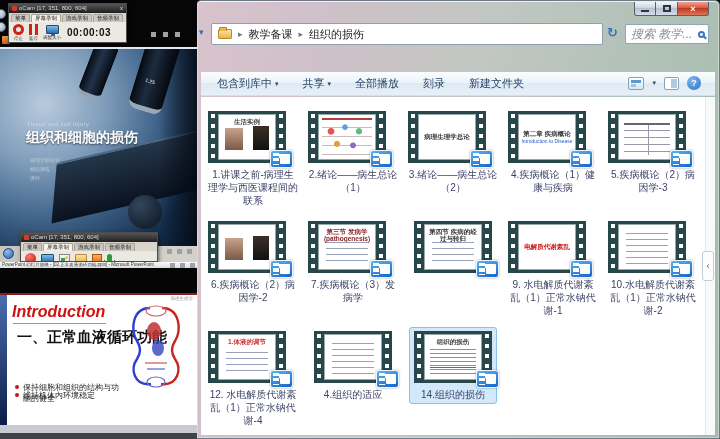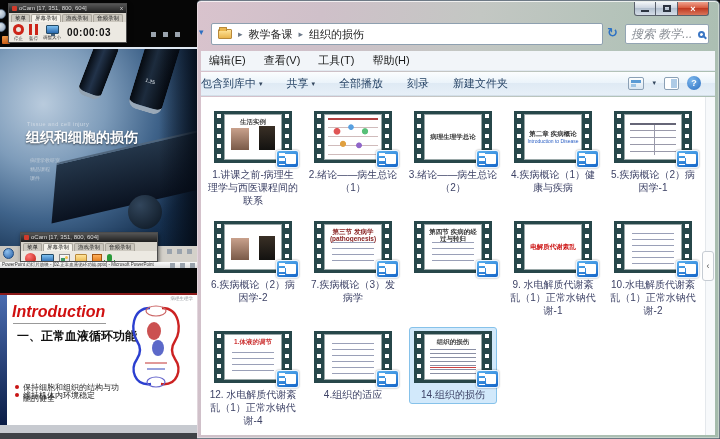--- a/index.html
+++ b/index.html
@@ -33,41 +33,41 @@
     border:1px solid #93a5b3;border-radius:2px;display:flex;align-items:center;padding:0 3px;}
   .searchbox input{flex:1;width:58px;border:none;outline:none;font-size:12px;font-family:inherit;background:transparent;}
   .searchbox input::placeholder{color:#8a8f96;font-style:italic;}
   .mag{width:7px;height:7px;border:2px solid #3a76c4;border-radius:50%;position:relative;flex:none;}
   .mag::after{content:'';position:absolute;width:5px;height:2px;background:#3a76c4;transform:rotate(45deg);right:-4px;bottom:-2px;}
   .menubar{position:absolute;top:50px;left:4px;right:4px;height:20px;background:#f2f5f9;
     display:flex;align-items:center;gap:18px;padding-left:8px;border-bottom:1px solid #e2e8ef;}
   .menu{font-size:11px;color:#1a1a1a;}
   .cmdbar{position:absolute;top:71px;left:4px;right:4px;height:24px;
     background:linear-gradient(#fbfdfe,#eaf3fa 49%,#dfeaf4 50%,#e7f0f8);
-    border-bottom:1px solid #d3dfe9;display:flex;align-items:center;gap:24px;}
+    border-bottom:1px solid #d3dfe9;display:flex;align-items:center;gap:24px;padding-left:16px;}
   .cmd{font-size:11px;color:#1e3c5f;display:flex;align-items:center;gap:3px;}
   .dd{font-size:7px;color:#33475e;}
   .right-icons{position:absolute;right:14px;top:4px;display:flex;align-items:center;gap:8px;}
   .views-icon{width:16px;height:13px;border:1px solid #8ba0b5;border-radius:2px;
     background:linear-gradient(#fdfefe,#d9e6f2);position:relative;}
   .views-icon::before{content:'';position:absolute;left:2px;top:2px;right:2px;height:3px;background:#5b9bd5;}
   .views-icon::after{content:'';position:absolute;left:2px;bottom:2px;width:5px;height:3px;background:#9ec4e4;}
   .prevpane-icon{width:15px;height:13px;border:1px solid #8ba0b5;border-radius:2px;background:#fff;position:relative;}
   .prevpane-icon::after{content:'';position:absolute;right:1px;top:1px;bottom:1px;width:6px;background:#aecbe6;}
   .help-icon{width:14px;height:14px;border-radius:50%;background:radial-gradient(circle at 35% 30%,#7db7ec,#2b6fc2);
     color:#fff;font-size:9px;font-weight:bold;text-align:center;line-height:14px;}
   .content{position:absolute;top:96px;left:4px;width:504px;bottom:3px;background:#fff;overflow:hidden;}
   .sidestrip{position:absolute;top:96px;left:508px;width:10px;bottom:3px;background:#f7f9fb;border-left:1px solid #e4e8ec;}
   .ptoggle{position:absolute;left:505px;top:250px;width:12px;height:30px;background:#fdfdfd;
     border:1px solid #c6ccd3;border-radius:3px;font-size:9px;color:#555;text-align:center;line-height:28px;}
 
   
   .grid{display:grid;grid-template-columns:repeat(5,100px);grid-auto-rows:110px;padding:8px 0 0 2px;}
   .cell{display:flex;flex-direction:column;align-items:center;padding-top:2px;}
-  .thumbwrap{display:flex;flex-direction:column;align-items:center;padding:3px 4px 2px;border:1px solid transparent;border-radius:3px;}
+  .thumbwrap{display:flex;flex-direction:column;padding:3px 4px 2px;border:1px solid transparent;border-radius:3px;}
   .thumbwrap.selected{background:#d2e9fb;border-color:#86c2ea;}
   .film{width:78px;height:52px;background:#27474a;position:relative;padding:3px 10px;flex:none;}
   .film::before,.film::after{content:'';position:absolute;top:3px;bottom:3px;width:4px;
     background-image:repeating-linear-gradient(180deg,#fff 0 4px,transparent 4px 10px);}
   .film::before{left:3px;} .film::after{right:3px;}
   .mini{width:100%;height:100%;background:#fff;border:1px solid #9aa8a8;position:relative;overflow:hidden;}
   .mini-title{font-size:6.5px;line-height:1.15;text-align:center;padding:3px 2px 0;color:#333;font-weight:bold;}
   .mini-sub{font-size:5px;text-align:center;color:#2b5fc4;}
   .mini-body{position:absolute;}
   .v-title{display:flex;flex-direction:column;justify-content:center;}
@@ -167,21 +167,21 @@
   .pptbar{position:absolute;left:0;top:262px;width:197px;height:6px;background:linear-gradient(#fbfbfb,#dcdcdc);
     display:flex;align-items:center;padding:0 2px;}
   .ppttxt{flex:1;font-size:4.5px;line-height:6px;color:#333;white-space:nowrap;overflow:hidden;}
   .blackband{position:absolute;left:0;top:268px;width:197px;height:25px;background:#050505;}
 
   .slide2{position:absolute;left:0;top:293px;width:197px;height:132px;background:#fff;border-top:2px solid #8b1a1a;overflow:hidden;}
   .blueband{position:absolute;left:0;top:0;bottom:0;width:7px;background:linear-gradient(#4a6cb0,#0b1d46);}
   .corner{position:absolute;right:4px;top:1px;font-size:4.5px;color:#8a8f96;}
   .ihead{position:absolute;left:12px;top:8px;font-size:16px;font-weight:bold;font-style:italic;color:#d01010;}
   .ihead::after{content:'';position:absolute;left:1px;bottom:-3px;width:100%;height:1px;background:#999;}
-  .isec{position:absolute;left:17px;top:33px;font-size:12px;font-weight:bold;color:#111;}
+  .isec{position:absolute;left:17px;top:33px;font-size:15px;font-weight:bold;color:#111;}
   .ibul{position:absolute;left:15px;display:flex;gap:4px;width:104px;font-size:8px;line-height:11px;color:#1a1a1a;}
   .ibul .dot{width:4px;height:4px;border-radius:50%;background:#c81414;flex:none;margin-top:3px;}
   .b1{top:56px;margin-top:31px;} .b2{top:95px;}
   .circ{position:absolute;right:8px;top:6px;}
   .band1{position:absolute;left:0;top:425px;width:197px;height:8px;background:#c7cad0;}
   .band2{position:absolute;left:0;top:433px;width:197px;height:6px;background:#3f4247;}
 </style>
 </head>
 <body>
 
@@ -207,26 +207,20 @@
         <span class="chev">▸</span>
         <span class="crumb">组织的损伤</span>
       </div>
       <span class="refresh">↻</span>
       <div class="searchbox">
         <input placeholder="搜索 教学..." style="">
         <span class="mag"></span>
       </div>
     </div>
 
-    <div class="menubar">
-      <span class="menu">编辑(E)</span>
-      <span class="menu">查看(V)</span>
-      <span class="menu">工具(T)</span>
-      <span class="menu">帮助(H)</span>
-    </div>
 
     <div class="cmdbar">
       <span class="cmd">
         <span>包含到库中</span>
         <span class="dd">▾</span>
       </span>
       <span class="cmd">
         <span>共享</span>
         <span class="dd">▾</span>
       </span>
@@ -296,21 +290,21 @@
   </div>
           <div class="cell">
     <div class="thumbwrap">
       <div class="film">
         <div class="mini v-table">
 
           <div class="mini-body"></div>
         </div>
         <div class="ovl"></div>
       </div>
-      <div class="caption">5.疾病概论（2）病因学-1</div>
+      <div class="caption">5.疾病概论（2）病因学-3</div>
     </div>
   </div>
           <div class="cell">
     <div class="thumbwrap">
       <div class="film">
         <div class="mini v-photos">
 
           <div class="mini-body"></div>
         </div>
         <div class="ovl"></div>

